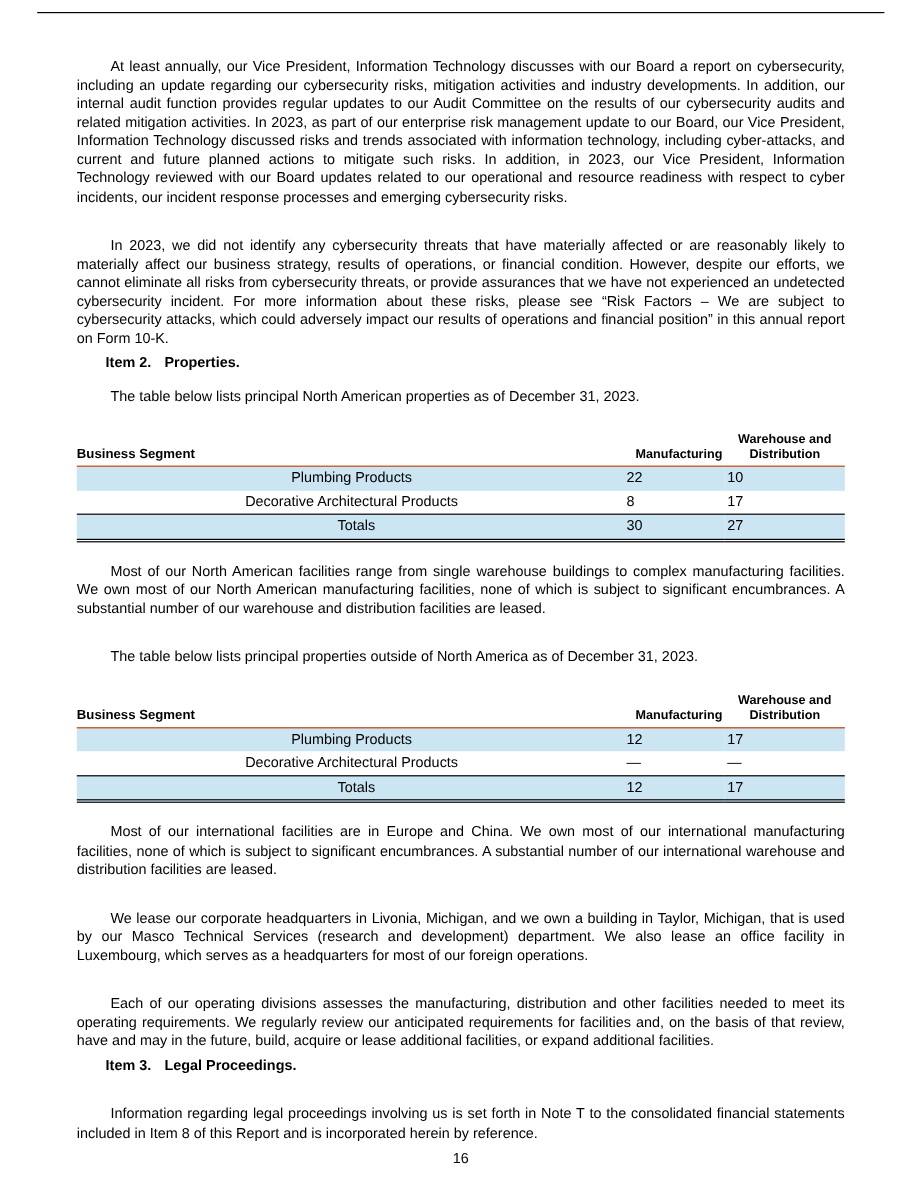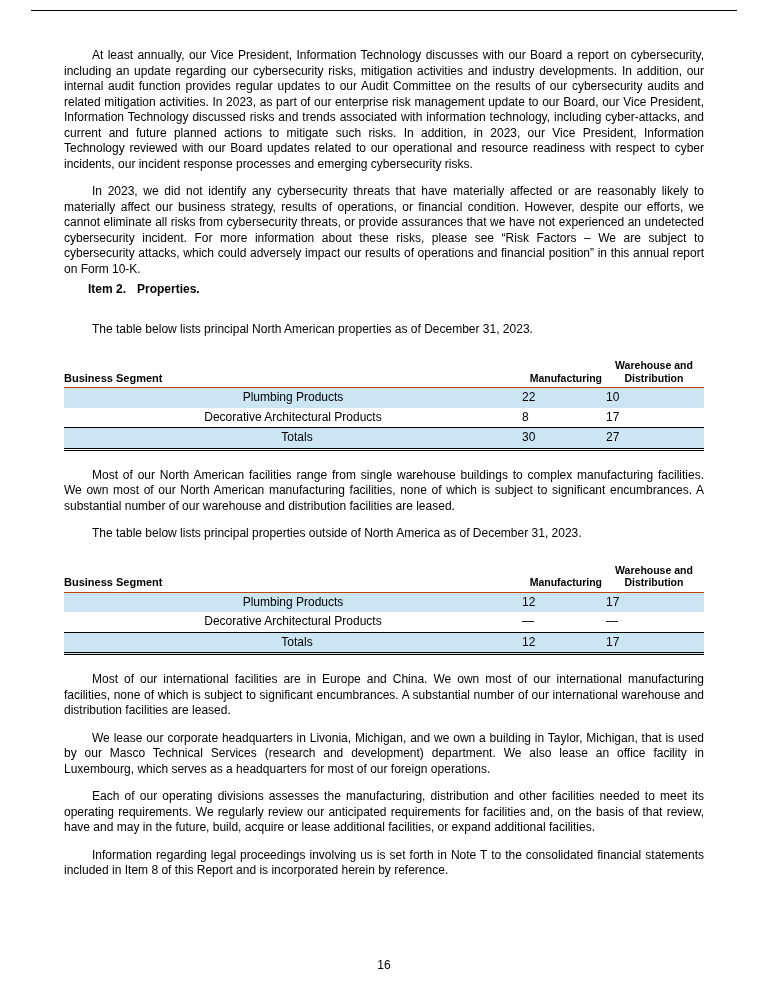--- a/index.html
+++ b/index.html
@@ -20,24 +20,24 @@
     height: 0;
     border-top: 1px solid #000;
   }
   .page { padding: 48px 64px 0 64px; }
   p { margin: 0; }
   p.body {
     font-size: 12px;
     line-height: 15.5px;
     text-align: justify;
     text-indent: 28px;
-    margin-top: 12px;
+    margin-top: 25px;
   }
   p.first { margin-top: 0; }
-  p.intro { margin-top: 24px; }
+  p.intro { margin-top: 12px; }
   p.after-table { margin-top: 17px; }
   .item-heading {
     font-size: 12px;
     line-height: 15.5px;
     font-weight: bold;
     margin-top: 5px;
     padding-left: 24px;
   }
   .item-heading .item-num { display: inline-block; margin-right: 11px; }
 
@@ -165,18 +165,19 @@
       </tr>
     </tbody>
   </table>
 
   <p class="body after-table">Most of our international facilities are in Europe and China. We own most of our international manufacturing facilities, none of which is subject to significant encumbrances. A substantial number of our international warehouse and distribution facilities are leased.</p>
 
   <p class="body">We lease our corporate headquarters in Livonia, Michigan, and we own a building in Taylor, Michigan, that is used by our Masco Technical Services (research and development) department. We also lease an office facility in Luxembourg, which serves as a headquarters for most of our foreign operations.</p>
 
   <p class="body">Each of our operating divisions assesses the manufacturing, distribution and other facilities needed to meet its operating requirements. We regularly review our anticipated requirements for facilities and, on the basis of that review, have and may in the future, build, acquire or lease additional facilities, or expand additional facilities.</p>
 
+  <p class="item-heading"><span class="item-num">Item 3.</span><span>Legal Proceedings.</span></p>
 
   <p class="body">Information regarding legal proceedings involving us is set forth in Note T to the consolidated financial statements included in Item 8 of this Report and is incorporated herein by reference.</p>
 
 </div>
 
 <div class="footer">16</div>
 
 </body></html>

